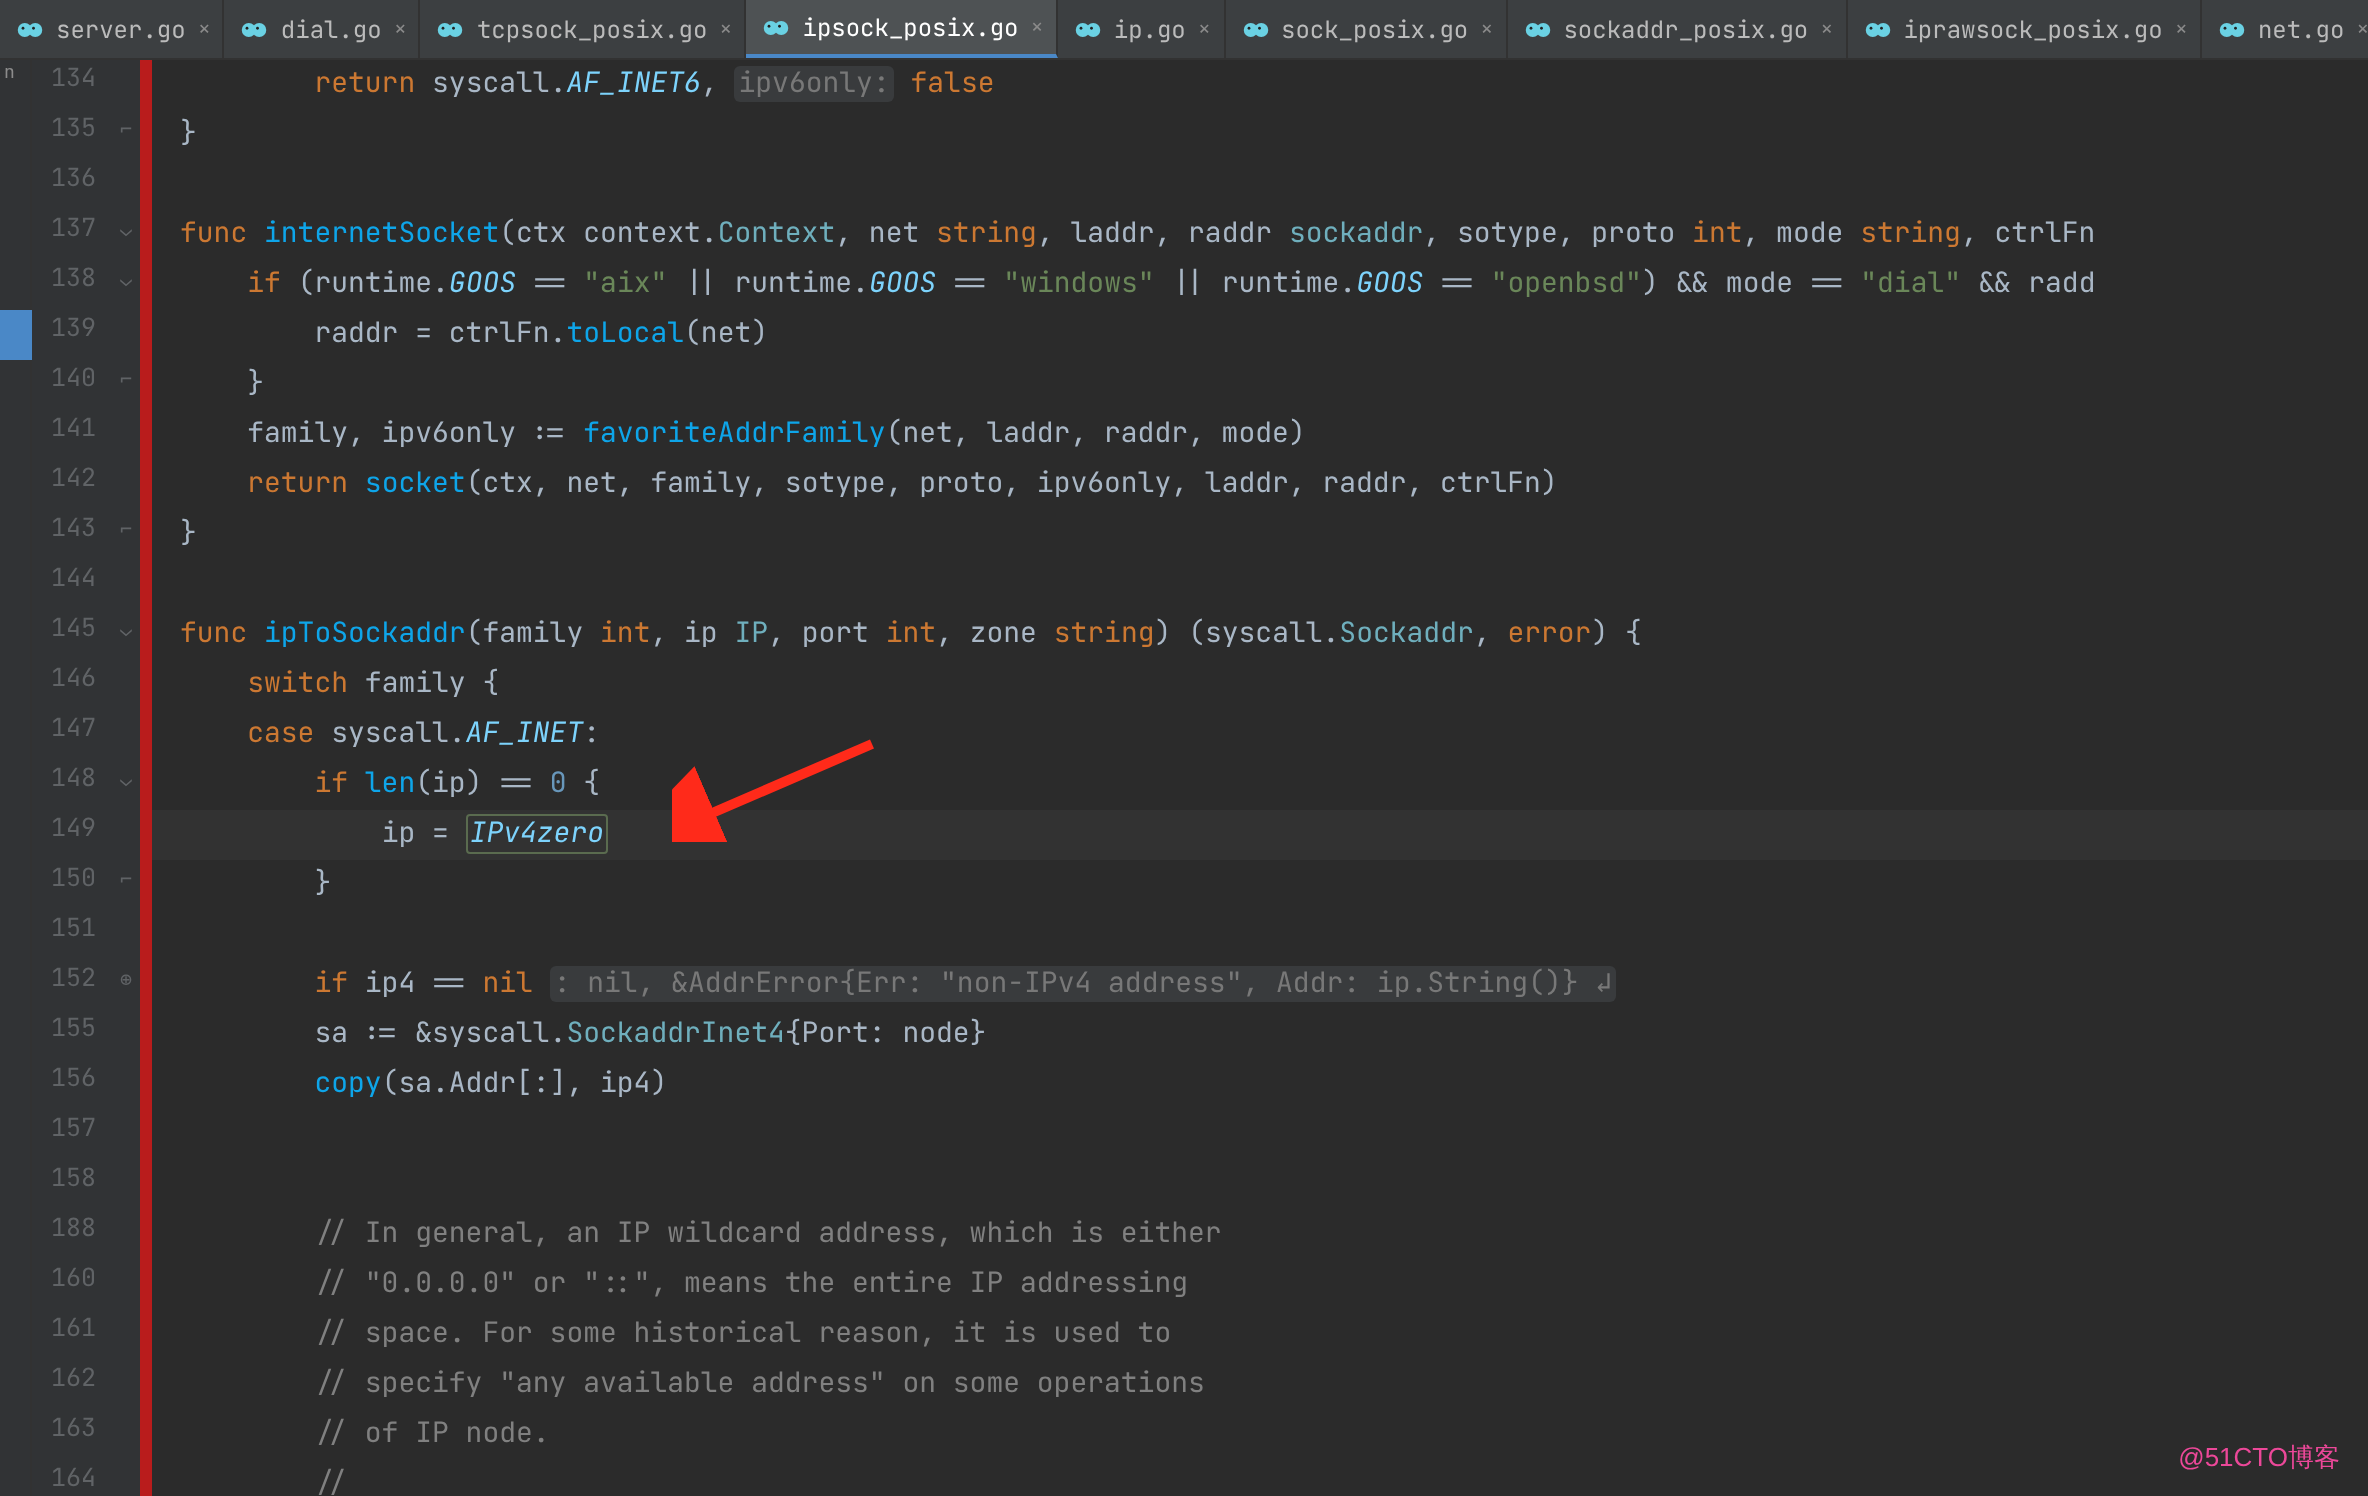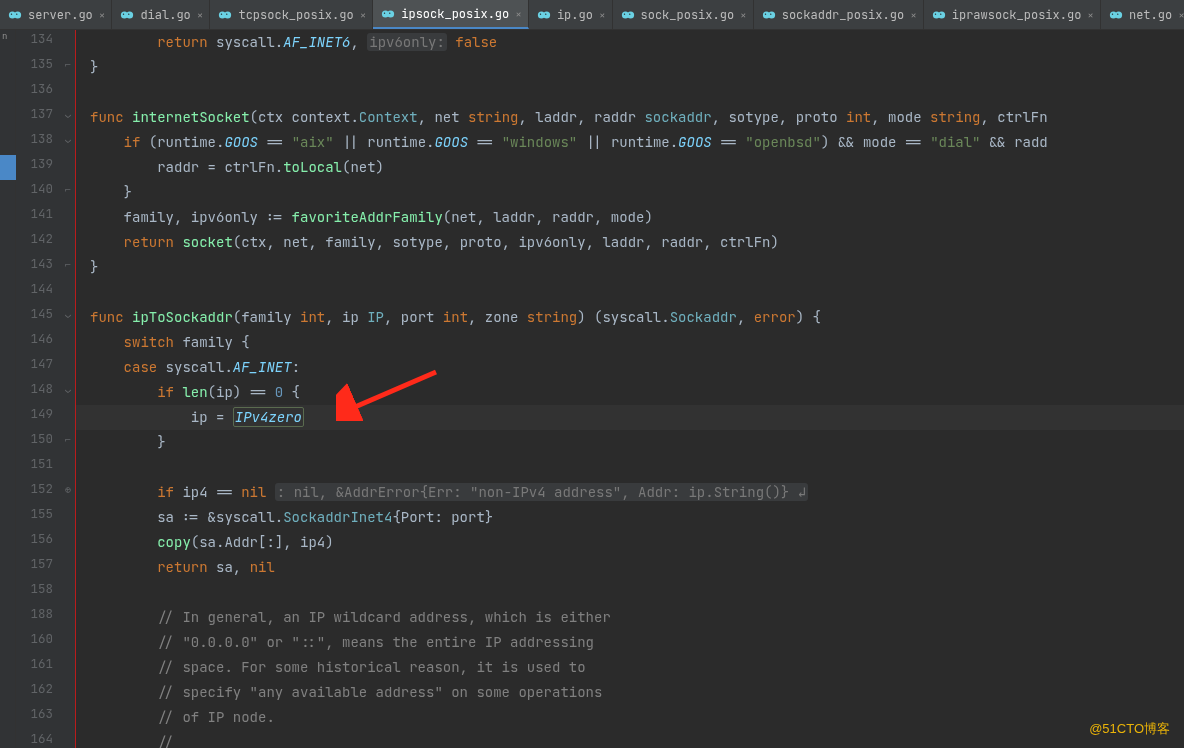--- a/index.html
+++ b/index.html
@@ -61,21 +61,21 @@
     position: absolute;
     left: 2px; top: 0;
     transform: rotate(0deg);
   }
   
   .gutter {
     position: absolute;
     left: 16px; top: 30px; bottom: 0;
     width: 60px;
     background: #313335;
-    border-right: 1px solid #b91c1c;
+    border-right: 6px solid #b91c1c;
   }
   .gutter .ln {
     position: absolute;
     right: 22px;
     color: #606366;
     font-size: 12.5px;
     text-align: right;
     width: 34px;
   }
   .gutter .fold {
@@ -103,38 +103,38 @@
     left: 0; right: 0; padding-left: 14px;
   }
   .hl-line {
     position: absolute;
     left: 0; right: 0;
     background: #323232;
     height: 25px;
   }
   
   .kw { color: #cc7832; }
-  .fn { color: #86efac; }
+  .fn { color: #0ea5e9; }
   .ty { color: #6fafbd; }
   .st { color: #6a8759; }
   .nu { color: #6897bb; }
   .ctn { color: #7dd3fc; font-style: italic; }
   .cm { color: #808080; }
   .hint { color: #787878; background: #393b3d; border-radius: 3px; padding: 0 2px; }
   .boxed { border: 1px solid #5a6b4f; border-radius: 2px; padding: 0 1px; }
   
   .arrow {
     position: absolute;
     pointer-events: none;
   }
   .watermark {
     position: absolute;
     right: 14px;
     bottom: 10px;
-    color: #eab308;
+    color: #ec4899;
     font-size: 13px;
     font-family: Arial, sans-serif;
   }
   .left-highlight {
     position: absolute;
     left:0; width:16px;
     background:#4a88c7;
     height:25px;
   }
 </style>
@@ -295,23 +295,22 @@
   <div class="line" style="top:200px"><span>    </span><span class="kw">return </span><span class="fn">socket</span><span>(ctx, net, family, sotype, proto, ipv6only, laddr, raddr, ctrlFn)</span></div>
   <div class="line" style="top:225px"><span>}</span></div>
 
   <div class="line" style="top:275px"><span class="kw">func </span><span class="fn">ipToSockaddr</span><span>(family </span><span class="kw">int</span><span>, ip </span><span class="ty">IP</span><span>, port </span><span class="kw">int</span><span>, zone </span><span class="kw">string</span><span>) (syscall.</span><span class="ty">Sockaddr</span><span>, </span><span class="kw">error</span><span>) {</span></div>
   <div class="line" style="top:325px"><span>    </span><span class="kw">case </span><span>syscall.</span><span class="ctn">AF_INET</span><span>:</span></div>
   <div class="line" style="top:300px"><span>    </span><span class="kw">switch </span><span>family {</span></div>
   <div class="line" style="top:350px"><span>        </span><span class="kw">if </span><span class="fn">len</span><span>(ip) == </span><span class="nu">0</span><span> {</span></div>
   <div class="line full" style="top:375px"><span>            </span><span>ip = </span><span class="ctn boxed">IPv4zero</span></div>
   <div class="line" style="top:400px"><span>        </span><span>}</span></div>
   <div class="line" style="top:450px"><span>        </span><span class="kw">if </span><span>ip4 == </span><span class="kw">nil </span><span class="hint">: nil, &amp;AddrError{Err: "non-IPv4 address", Addr: ip.String()} ↲</span></div>
-  <div class="line" style="top:475px"><span>        </span><span>sa := &amp;syscall.</span><span class="ty">SockaddrInet4</span><span>{Port: port}</span></div>
+  <div class="line" style="top:475px"><span>        </span><span>sa := &amp;syscall.</span><span class="ty">SockaddrInet4</span><span>{Port: node}</span></div>
   <div class="line" style="top:500px"><span>        </span><span class="fn">copy</span><span>(sa.Addr[:], ip4)</span></div>
-  <div class="line" style="top:525px"><span>        </span><span class="kw">return </span><span>sa, </span><span class="kw">nil</span></div>
   <div class="line" style="top:575px"><span>        </span><span class="cm">// In general, an IP wildcard address, which is either</span></div>
   <div class="line" style="top:600px"><span>        </span><span class="cm">// "0.0.0.0" or "::", means the entire IP addressing</span></div>
   <div class="line" style="top:625px"><span>        </span><span class="cm">// space. For some historical reason, it is used to</span></div>
   <div class="line" style="top:650px"><span>        </span><span class="cm">// specify "any available address" on some operations</span></div>
   <div class="line" style="top:675px"><span>        </span><span class="cm">// of IP node.</span></div>
   <div class="line" style="top:700px"><span>        </span><span class="cm">//</span></div>
 
   <svg class="arrow" style="left:260px; top:336px;" width="110" height="55">
     <defs>
       <marker id="ah" markerWidth="12" markerHeight="12" refX="2" refY="5" orient="auto">

